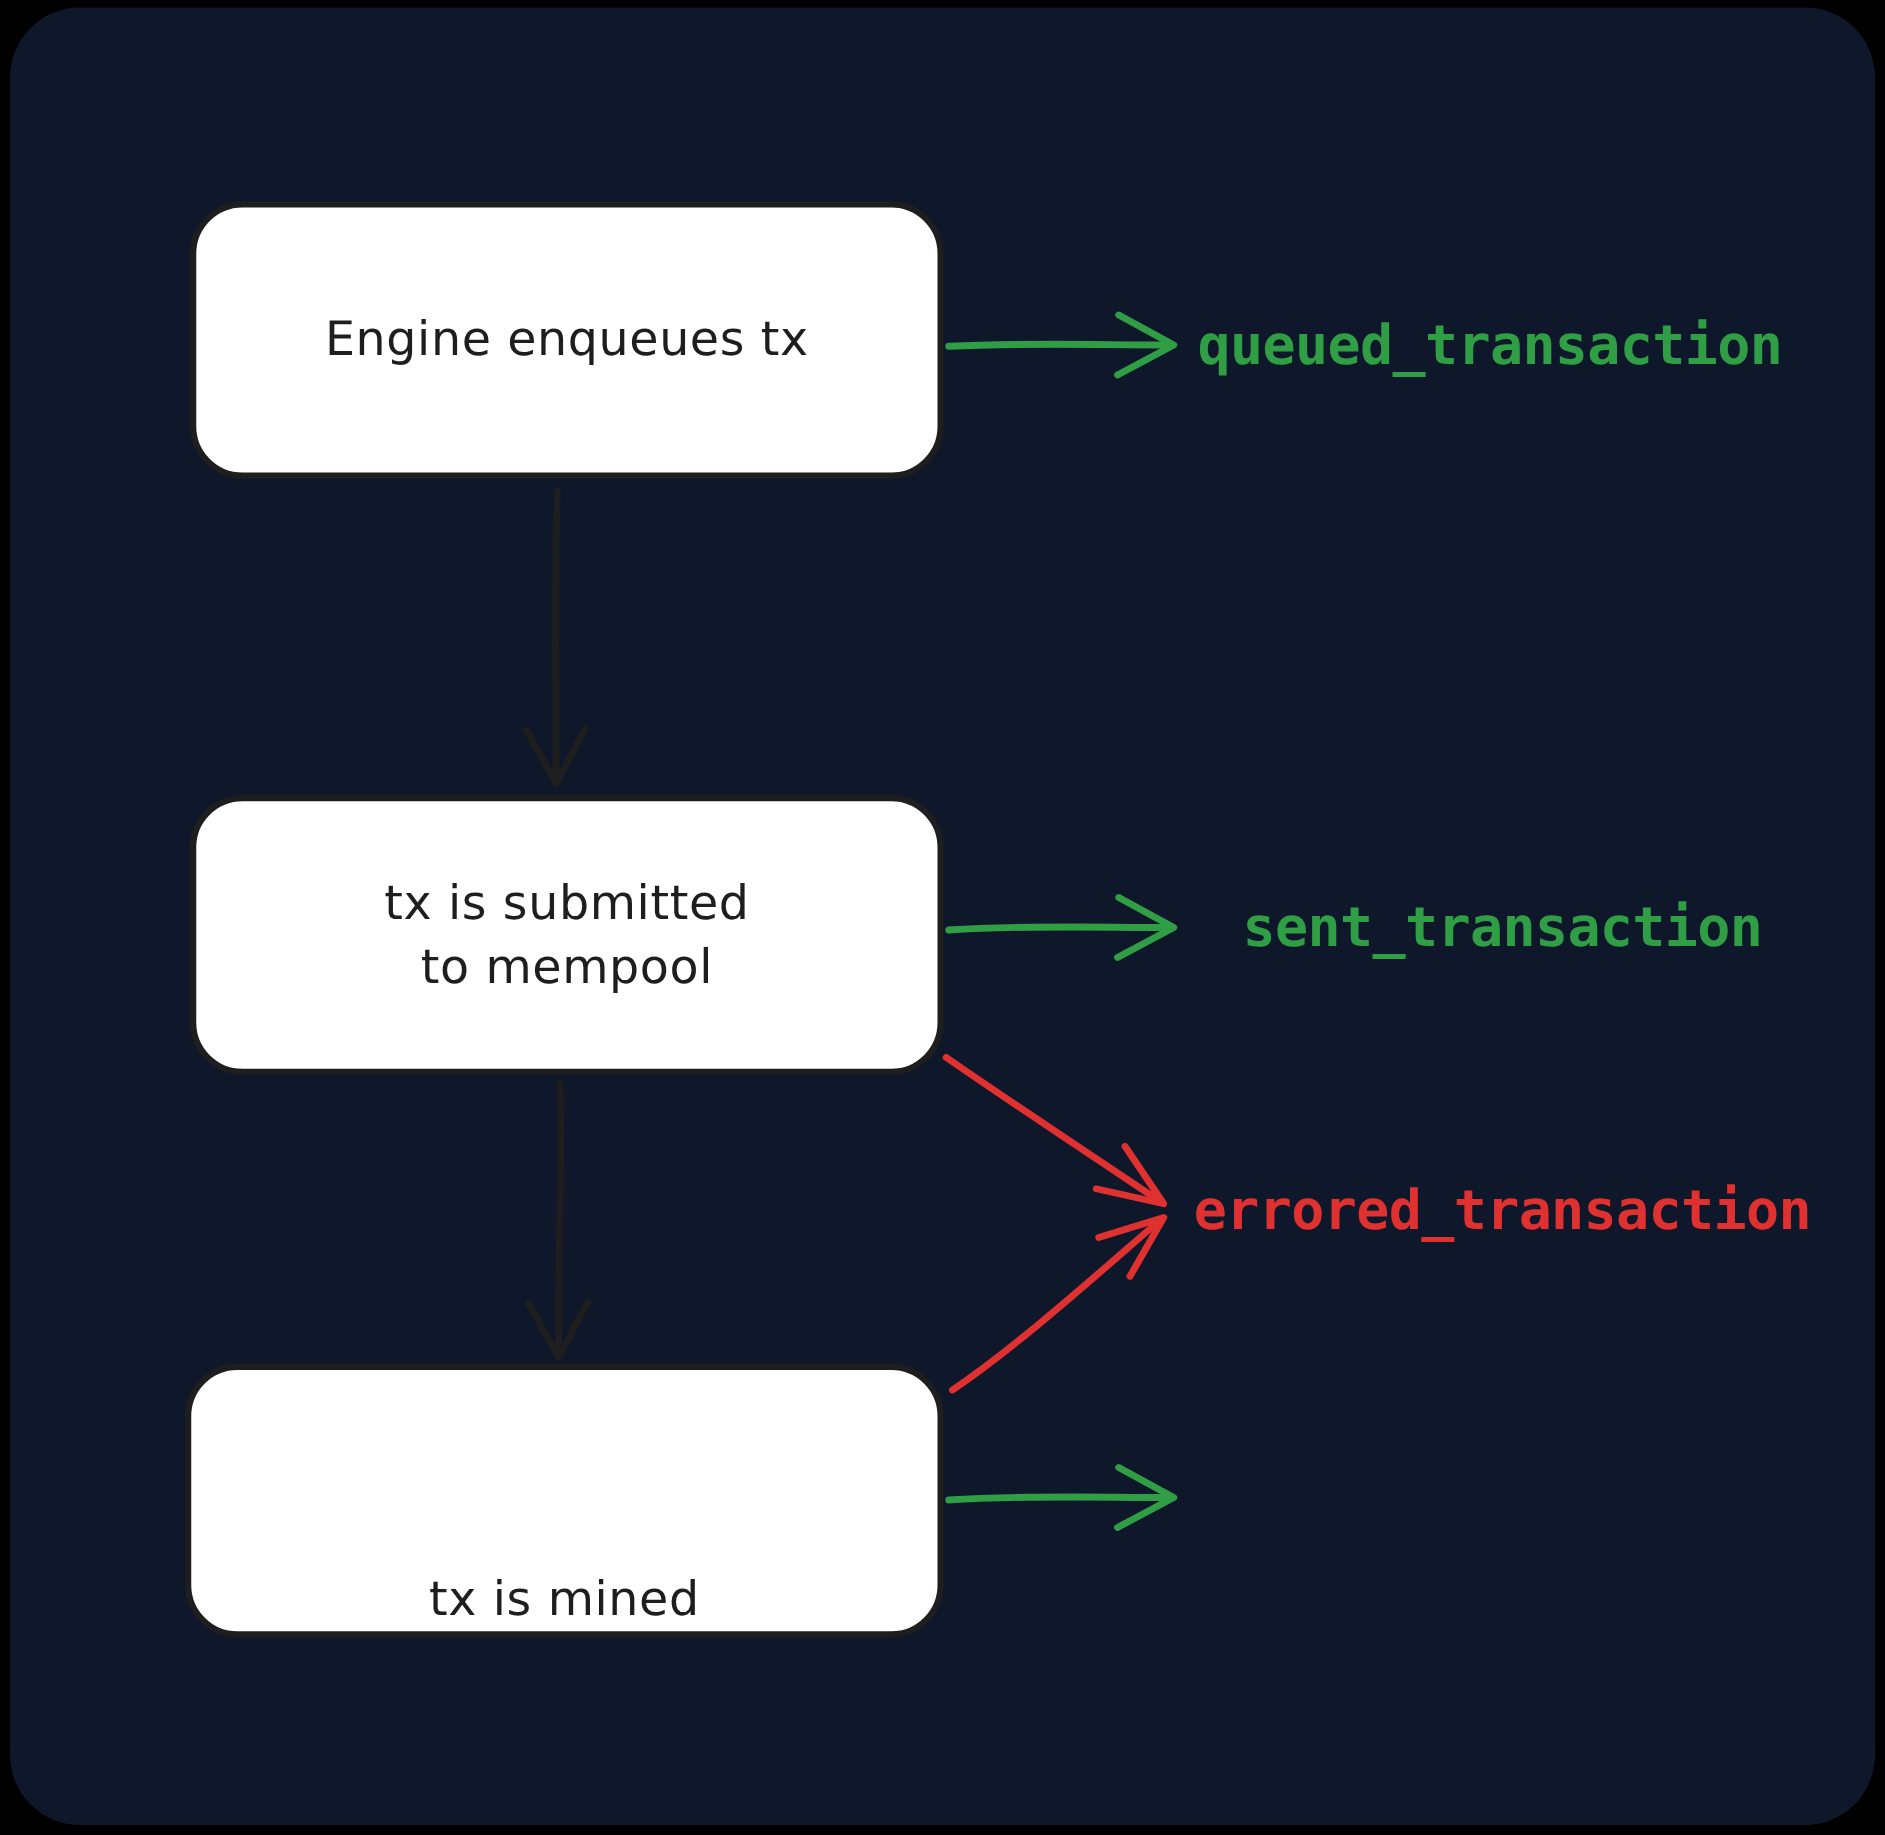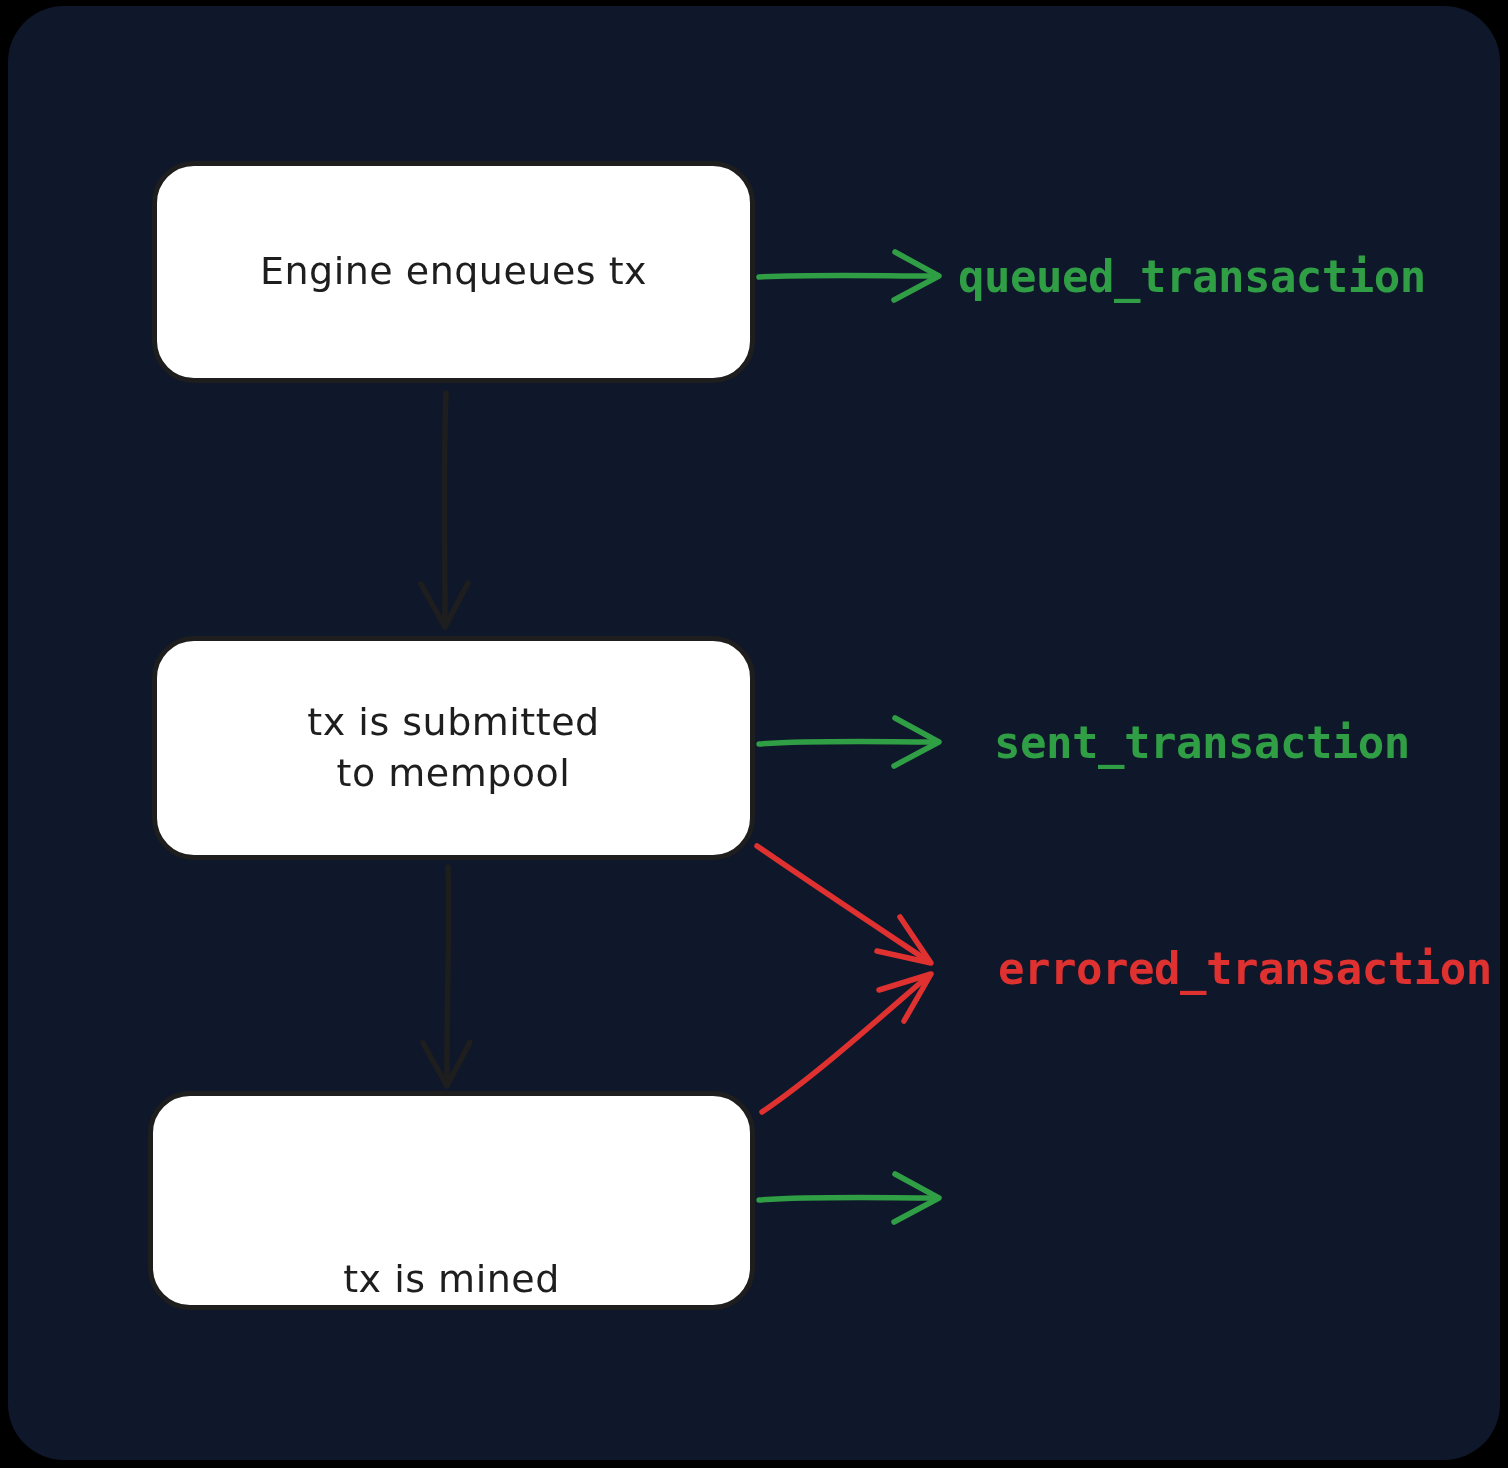--- a/index.html
+++ b/index.html
@@ -60,21 +60,21 @@
     position: absolute;
     font-family: "DejaVu Sans Mono", monospace;
     font-weight: 700;
     font-size: 44px;
     line-height: 1;
     transform: translateY(-50%);
     letter-spacing: -0.5px;
     white-space: nowrap;
   }
   .event.green { color: #2f9e44; }
-  .event.red   { color: #e03131; margin-left: 43px; }
+  .event.red   { color: #e03131; }
   .ev-queued  { left: 950px; top: 271px; }
   .ev-sent    { left: 950px; top: 737px; margin-left: 36px; }
   .ev-errored { left: 947px; top: 963px; }
   .ev-mined   { left: 950px; top: 1193px; }
 </style>
 </head>
 <body>
 
 <div class="canvas">
 

